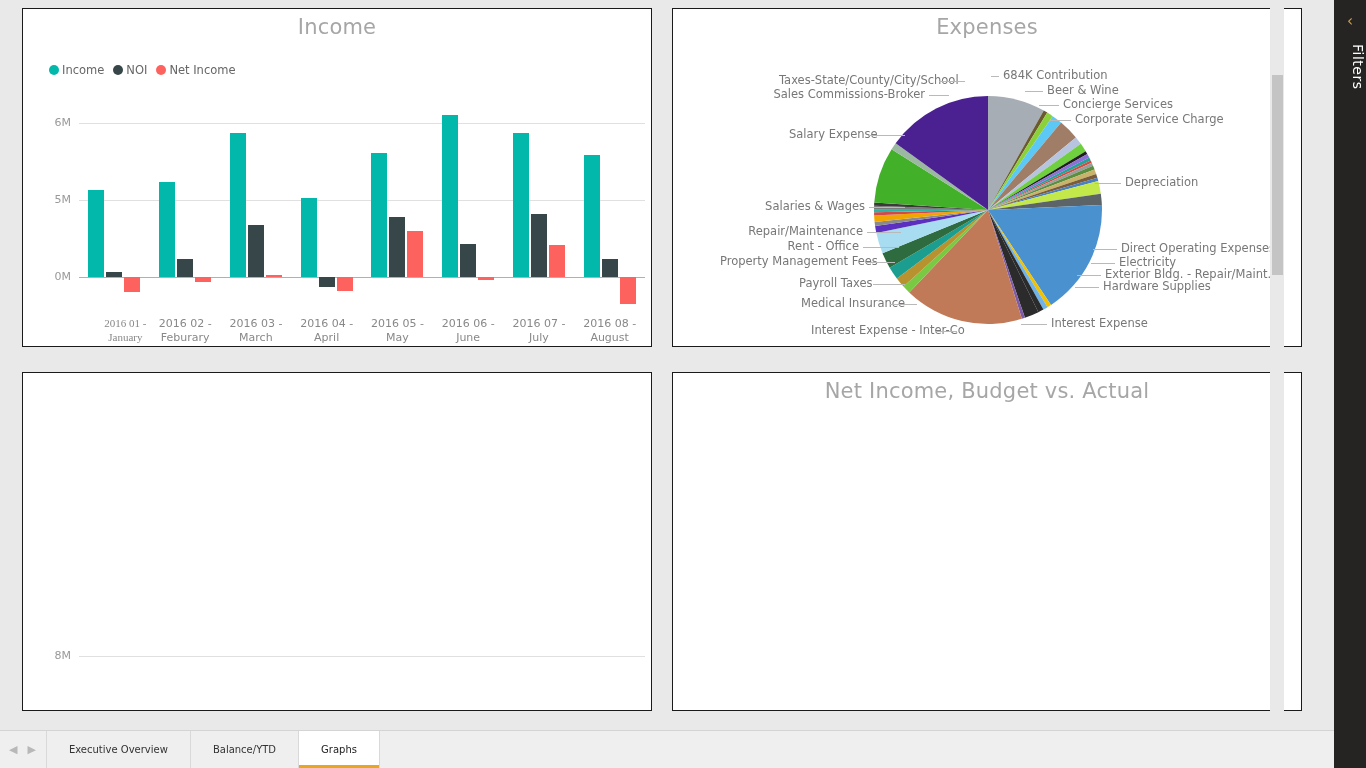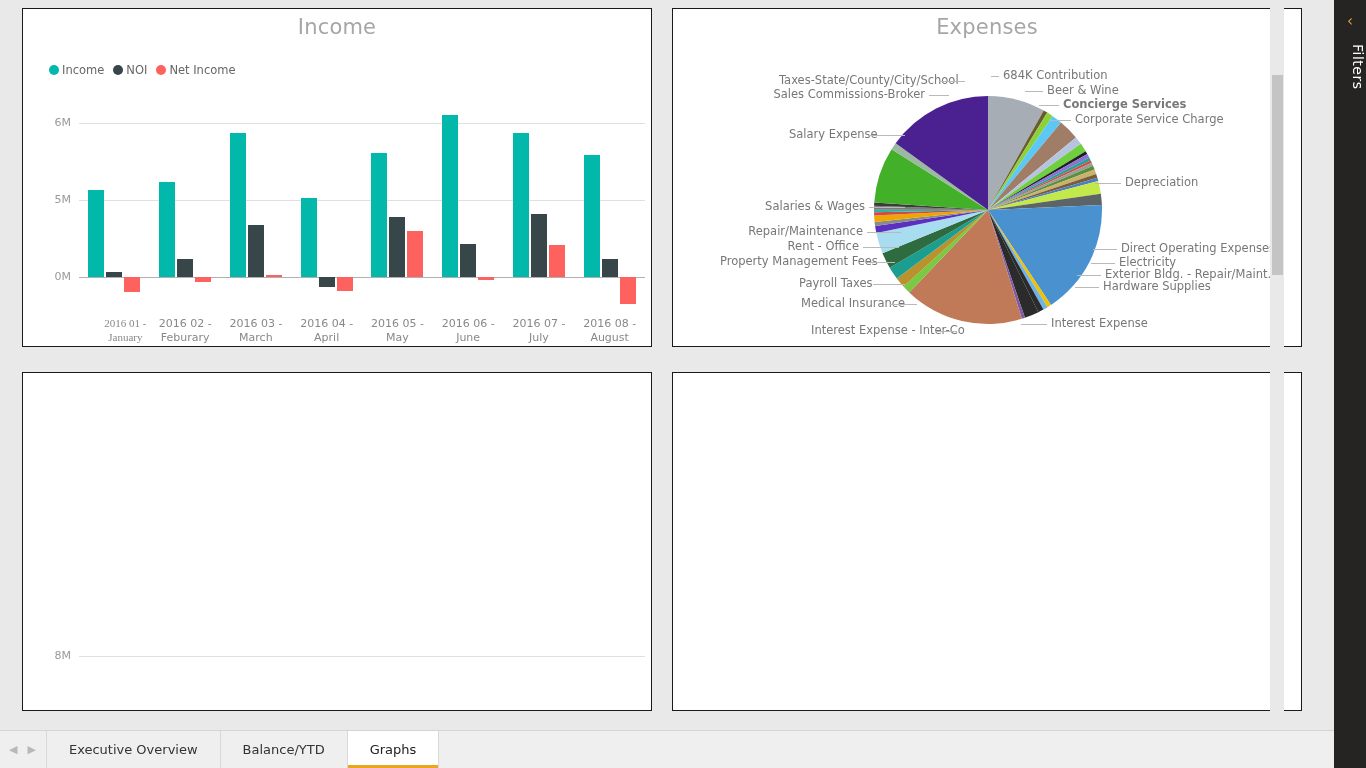--- a/index.html
+++ b/index.html
@@ -74,21 +74,21 @@
   
   .tabbar {
     position: absolute; left: 0; bottom: 0; width: 1334px; height: 38px;
     background: #efefef; border-top: 1px solid #d4d4d4;
     display: flex; align-items: stretch;
   }
   .navarrows { display: flex; align-items: center; gap: 10px; padding: 0 10px 0 9px; border-right: 1px solid #d9d9d9; }
   .navarrow { color: #b8b8b8; font-size: 11px; line-height: 1; cursor: pointer; }
   .tab {
     position: relative; display: flex; align-items: center; justify-content: center;
-    padding: 0 22px; font-size: 13px; color: #333;
+    padding: 0 22px; font-size: 10px; color: #333;
     border-right: 1px solid #d9d9d9; cursor: pointer; background: #efefef;
   }
   .tab.active { background: #ffffff; color: #222; }
   .tab.active::after {
     content: ""; position: absolute; left: 0; right: 0; bottom: 0; height: 3px; background: #e8a621;
   }
   .tabfill { flex: 1; background: #efefef; }
 </style>
 </head>
 <body>
@@ -217,21 +217,21 @@
           <div class="lbl r" style="left:126px; top:268px; width:70px;">Payroll Taxes</div>
           <div class="leader" style="left:200px; top:275px; width:32px;"></div>
           <div class="lbl r" style="left:128px; top:288px; width:85px;">Medical Insurance</div>
           <div class="leader" style="left:217px; top:295px; width:27px;"></div>
           <div class="lbl r" style="left:138px; top:315px; width:120px;">Interest Expense - Inter-Co</div>
           <div class="leader" style="left:262px; top:322px; width:22px;"></div>
           <div class="lbl" style="left:330px; top:60px;">684K Contribution</div>
           <div class="leader" style="left:318px; top:67px; width:8px;"></div>
           <div class="lbl" style="left:374px; top:75px;">Beer &amp; Wine</div>
           <div class="leader" style="left:352px; top:82px; width:18px;"></div>
-          <div class="lbl" style="left:390px; top:89px;font-weight:bold;">Concierge Services</div>
+          <div class="lbl" style="left:390px; top:89px;">Concierge Services</div>
           <div class="leader" style="left:366px; top:96px; width:20px;"></div>
           <div class="lbl" style="left:402px; top:104px;">Corporate Service Charge</div>
           <div class="leader" style="left:376px; top:111px; width:22px;"></div>
           <div class="lbl" style="left:452px; top:167px;">Depreciation</div>
           <div class="leader" style="left:422px; top:174px; width:26px;"></div>
           <div class="lbl" style="left:448px; top:233px;">Direct Operating Expenses</div>
           <div class="leader" style="left:420px; top:240px; width:24px;"></div>
           <div class="lbl" style="left:446px; top:247px;">Electricity</div>
           <div class="leader" style="left:418px; top:254px; width:24px;"></div>
           <div class="lbl" style="left:432px; top:259px;">Exterior Bldg. - Repair/Maint.</div>
@@ -251,20 +251,21 @@
           <div class="gridline" style="left:56px; top:283px; width:566px;"></div>
           <div class="ytick" style="left:14px; top:276px; width:34px;">8M</div>
           <svg width="628" height="337" style="position:absolute;left:0;top:0;pointer-events:none;">
             <path d="M79.58333333333333 568.525 L126.74999999999999 560.425 L173.91666666666666 384.25 L221.08333333333334 499.675 L268.25 477.4 L315.41666666666663 343.75 L362.5833333333333 635.35 L409.74999999999994 562.45 L456.91666666666663 438.92499999999995 L504.0833333333333 451.075 L551.25 548.275 L598.4166666666666 544.225" fill="none" stroke="#374649" stroke-width="2.2" stroke-linejoin="round" stroke-linecap="round"></path>
             <path d="M79.58333333333333 594.85 L126.74999999999999 560.425 L173.91666666666666 473.35 L221.08333333333334 633.325 L268.25 451.075 L315.41666666666663 519.925 L362.5833333333333 442.975 L409.74999999999994 560.425" fill="none" stroke="#01b8aa" stroke-width="2.2" stroke-linejoin="round" stroke-linecap="round"></path>
           </svg>
         </div>
     </div>
 
     <div class="card" style="left:672px; top:372px; width:630px; height:339px;">
+      <div class="card-title">Net Income, Budget vs. Actual</div>
 
       <div id="net-income-plot" style="position:absolute; left:0; top:0; width:628px; height:337px;">
           <svg width="628" height="337" style="position:absolute;left:0;top:0;pointer-events:none;">
             <path d="M79.58333333333333 579.85 L126.74999999999999 555.2 L173.91666666666666 530.55 L221.08333333333334 608.85 L268.25 549.4 L315.41666666666663 463.85 L362.5833333333333 636.4 L409.74999999999994 617.55 L456.91666666666663 539.25 L504.0833333333333 518.95 L551.25 608.85 L598.4166666666666 636.4" fill="none" stroke="#374649" stroke-width="2.2" stroke-linejoin="round" stroke-linecap="round"></path>
             <path d="M79.58333333333333 617.55 L126.74999999999999 601.6 L173.91666666666666 587.1 L221.08333333333334 617.55 L268.25 503 L315.41666666666663 597.25 L362.5833333333333 532 L409.74999999999994 639.3" fill="none" stroke="#01b8aa" stroke-width="2.2" stroke-linejoin="round" stroke-linecap="round"></path>
           </svg>
         </div>
     </div>
 
     <div class="vscroll-track"></div>

